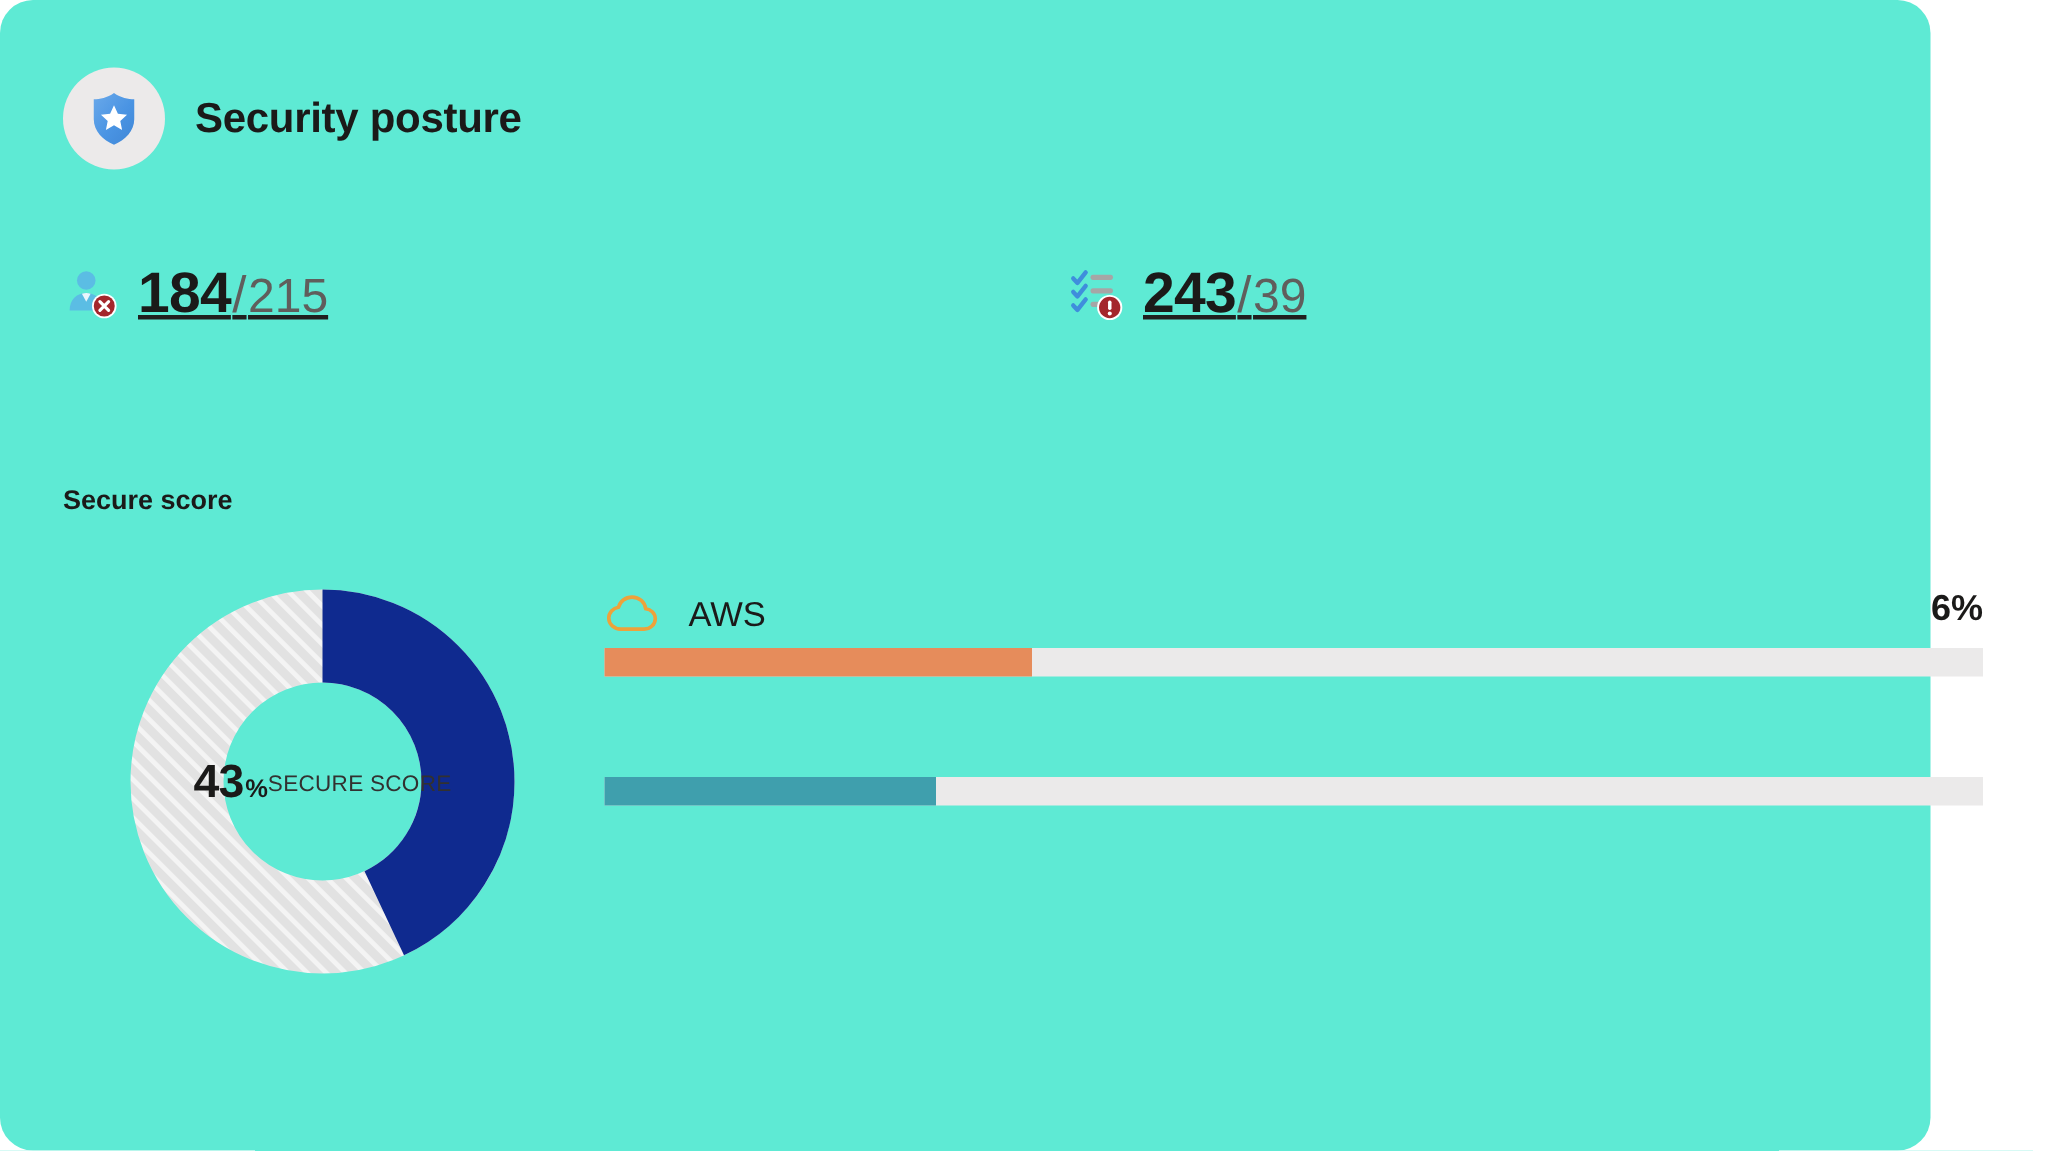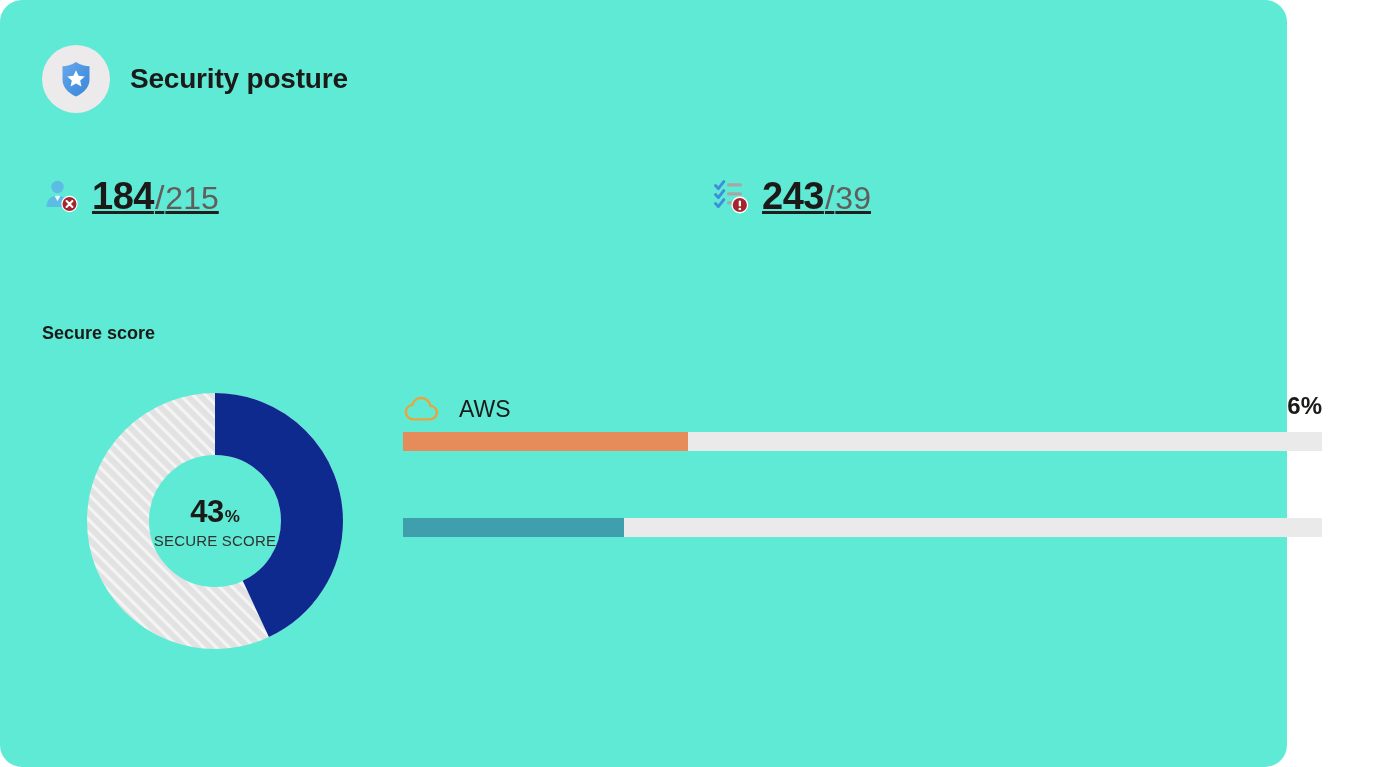--- a/index.html
+++ b/index.html
@@ -128,21 +128,21 @@
     top: 389px;
     width: 264px;
     height: 264px;
   }
   .donut-center {
     position: absolute;
     left: 0; top: 0;
     width: 264px;
     height: 264px;
     display: flex;
-    flex-direction: column;
+    flex-direction: row;
     align-items: center;
     justify-content: center;
     pointer-events: none;
   }
   .donut-pct {
     display: flex;
     align-items: baseline;
     color: #1b1a19;
   }
   .donut-pct-num {

